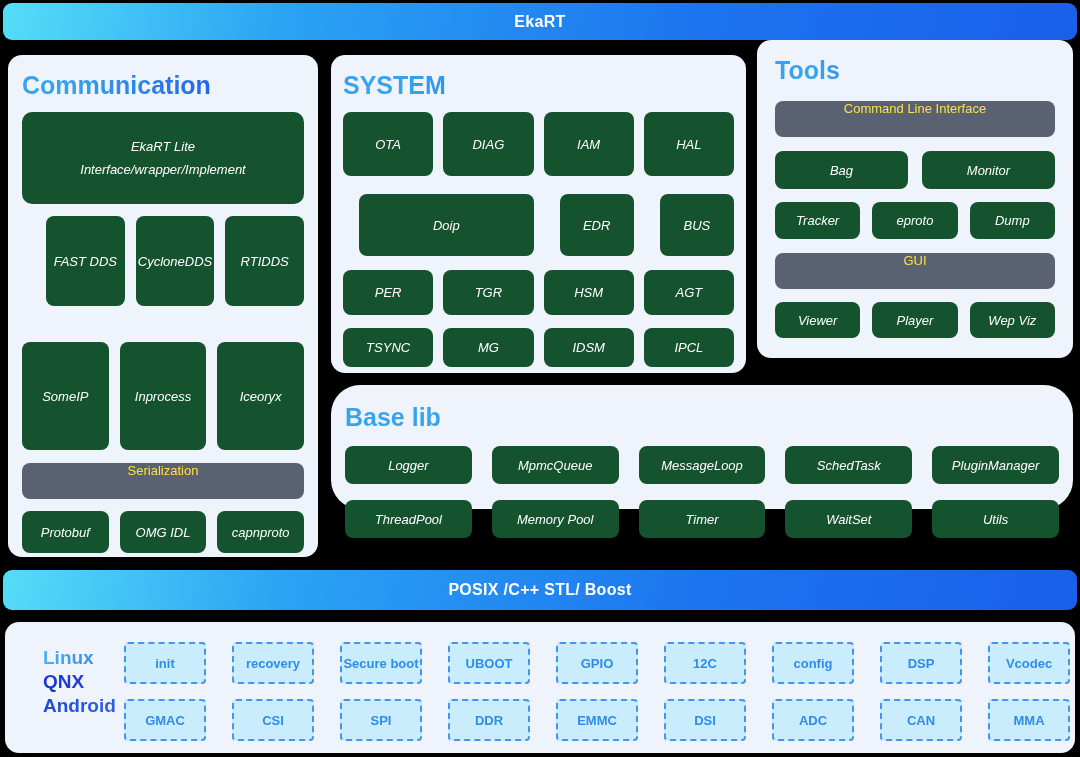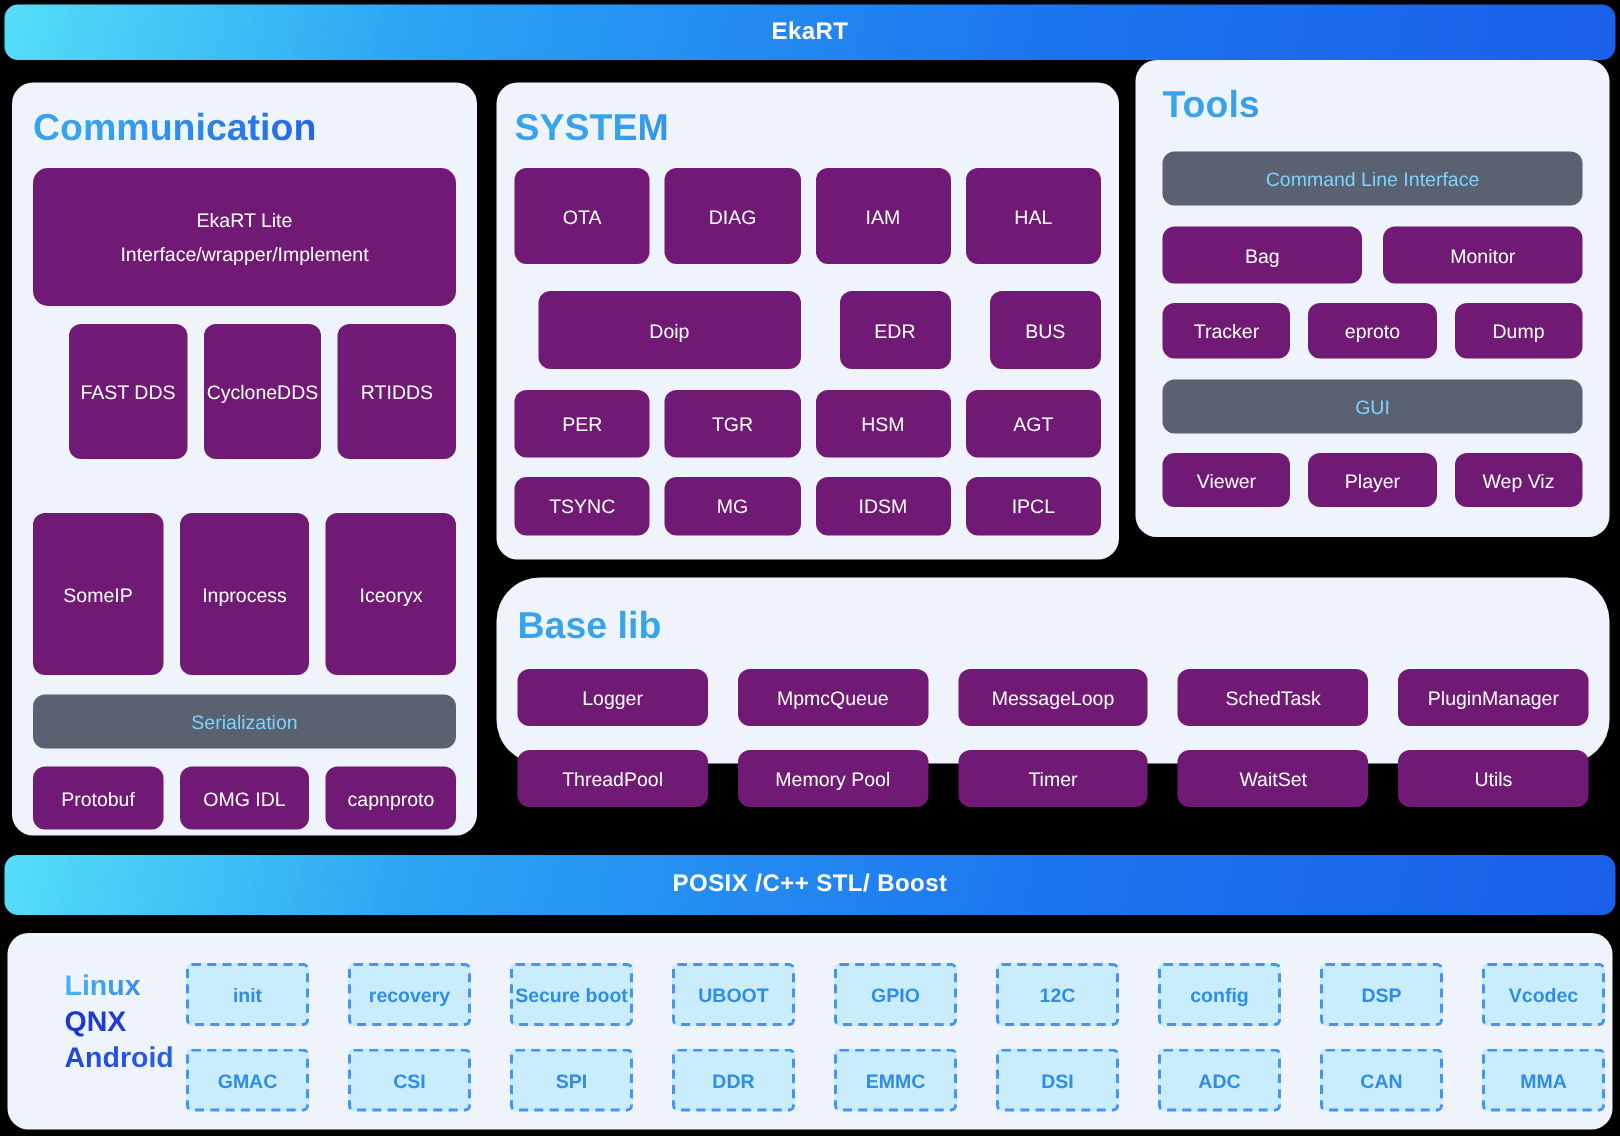--- a/index.html
+++ b/index.html
@@ -39,43 +39,43 @@
   }
   @supports (-webkit-background-clip: text) {
     .panel-title, .os-label {
       background-image:linear-gradient(90deg,#36a3ec 15%,#1d50e6 85%);
       -webkit-background-clip:text;
       -webkit-text-fill-color:transparent;
     }
   }
 
   .bbox {
-    background:#701a75; border-radius:8px;
+    background:#14532d; border-radius:8px;
     display:flex; align-items:center; justify-content:center;
-    color:#fff; font-size:13px; text-align:center;
+    color:#fff; font-size:13px; text-align:center;font-style:italic;
   }
   .dbar {
     background:#5a6170; border-radius:8px;
-    display:flex; align-items:center; justify-content:center;
-    color:#7dd3fc; font-size:13px;
+    display:flex; justify-content:center;
+    color:#fde047; font-size:13px;
   }
 
   
   #comm-ekart { margin-top:12px; height:92px; border-radius:10px;
                 flex-direction:column; gap:8px; }
   .comm-row { display:grid; grid-template-columns:repeat(3,1fr); gap:11px; }
   #comm-row-mw { margin-top:12px;padding-left:24px; } #comm-row-mw .bbox { height:90px; }
   #comm-row-tp { margin-top:10px; } #comm-row-tp .bbox { height:108px;margin-top:26px; }
   #comm-serialization { margin-top:13px; height:36px; }
   #comm-row-ser { margin-top:12px; } #comm-row-ser .bbox { height:42px; }
 
   
   .sys-row { display:grid; grid-template-columns:repeat(4,1fr); gap:10px; }
   #sys-row-1 { margin-top:12px; } #sys-row-1 .bbox { height:64px; }
-  #sys-row-2 { margin-top:18px; } #sys-row-2 .bbox { height:52px;margin-left:16px; }
+  #sys-row-2 { margin-top:18px; } #sys-row-2 .bbox { height:62px;margin-left:16px; }
   #sys-row-2 .span2 { grid-column:span 2; }
   #sys-row-3 { margin-top:14px; } #sys-row-3 .bbox { height:45px; }
   #sys-row-4 { margin-top:13px; } #sys-row-4 .bbox { height:39px; }
 
   
   #tools-cli { margin-top:16px; height:36px; }
   .tools-row2 { display:grid; grid-template-columns:repeat(2,1fr); gap:14px; }
   .tools-row3 { display:grid; grid-template-columns:repeat(3,1fr); gap:12px; }
   #tools-capture { margin-top:14px; } #tools-capture .bbox { height:38px; }
   #tools-utils   { margin-top:13px; } #tools-utils .bbox { height:37px; }

